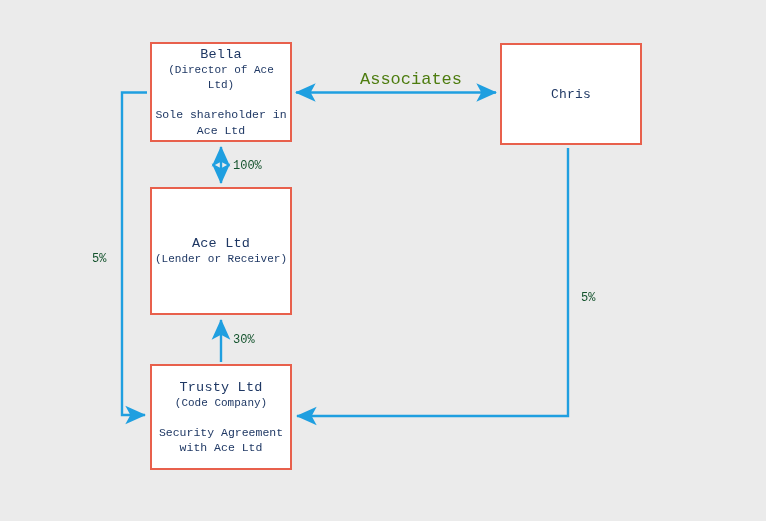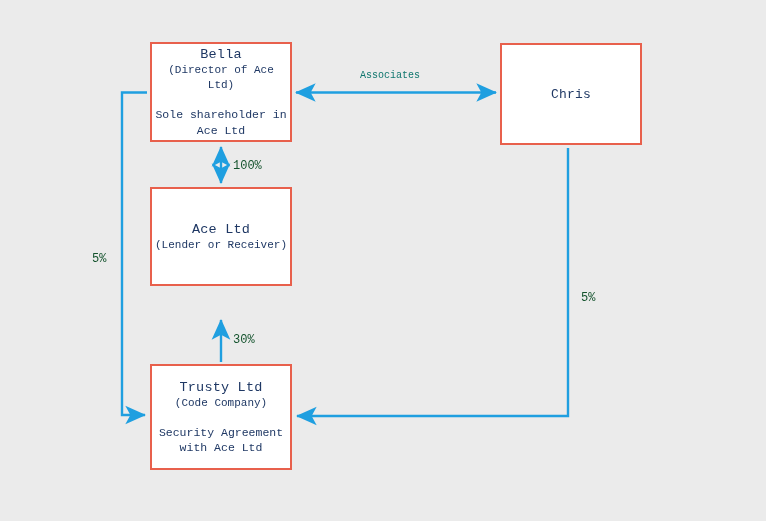--- a/index.html
+++ b/index.html
@@ -47,34 +47,34 @@
     color: #1f3864;
   }
   .node-body {
     font-size: 11.5px;
     line-height: 15.5px;
     color: #1f3864;
     margin-top: 14px;
     padding: 0 0;
   }
   #node-bella { left: 150px; top: 42px; width: 142px; height: 100px; }
-  #node-ace   { left: 150px; top: 187px; width: 142px; height: 99px; }
+  #node-ace   { left: 150px; top: 187px; width: 142px; height: 128px; }
   #node-trusty{ left: 150px; top: 364px; width: 142px; height: 106px; }
   #node-chris { left: 500px; top: 43px; width: 142px; height: 102px; }
   #node-chris .node-title { font-size: 13px; }
 
   .edge-label {
     position: absolute;
     font-size: 12px;
     color: #14532d;
     white-space: nowrap;
   }
   .edge-label.accent {
-    color: #0f766e;
-    font-size: 10px;
+    color: #4d7c0f;
+    font-size: 17px;
   }
   #label-associates { left: 360px; top: 70px; }
   #label-100 { left: 233px; top: 159px; }
   #label-30  { left: 233px; top: 333px; }
   #label-5-left  { left: 92px;  top: 252px; }
   #label-5-right { left: 581px; top: 291px; }
 </style>
 </head>
 <body>
 

